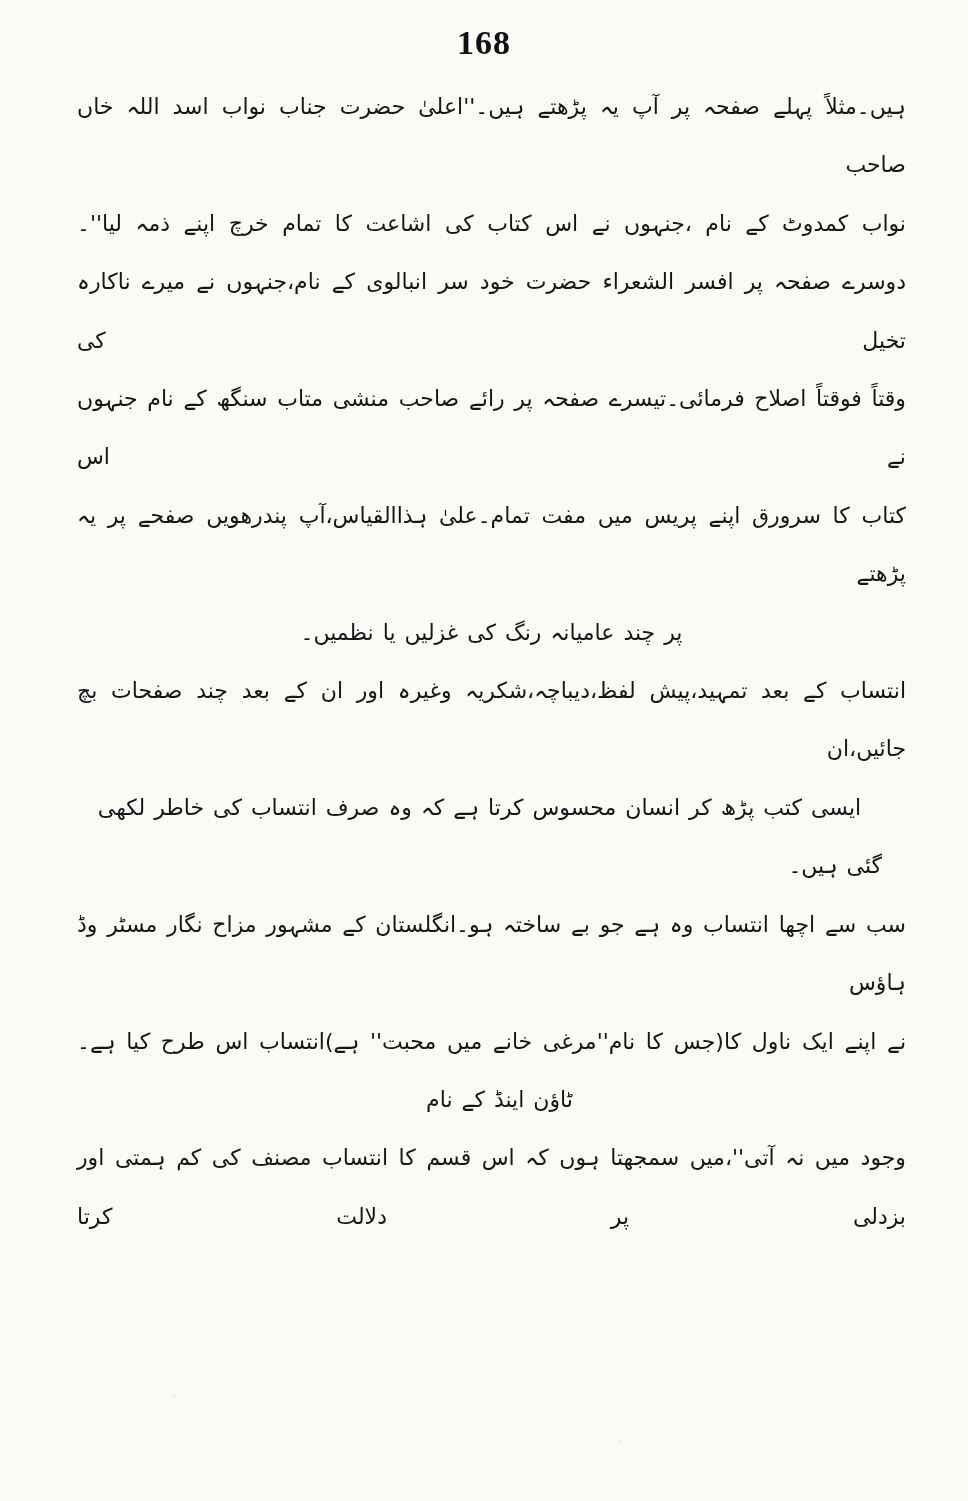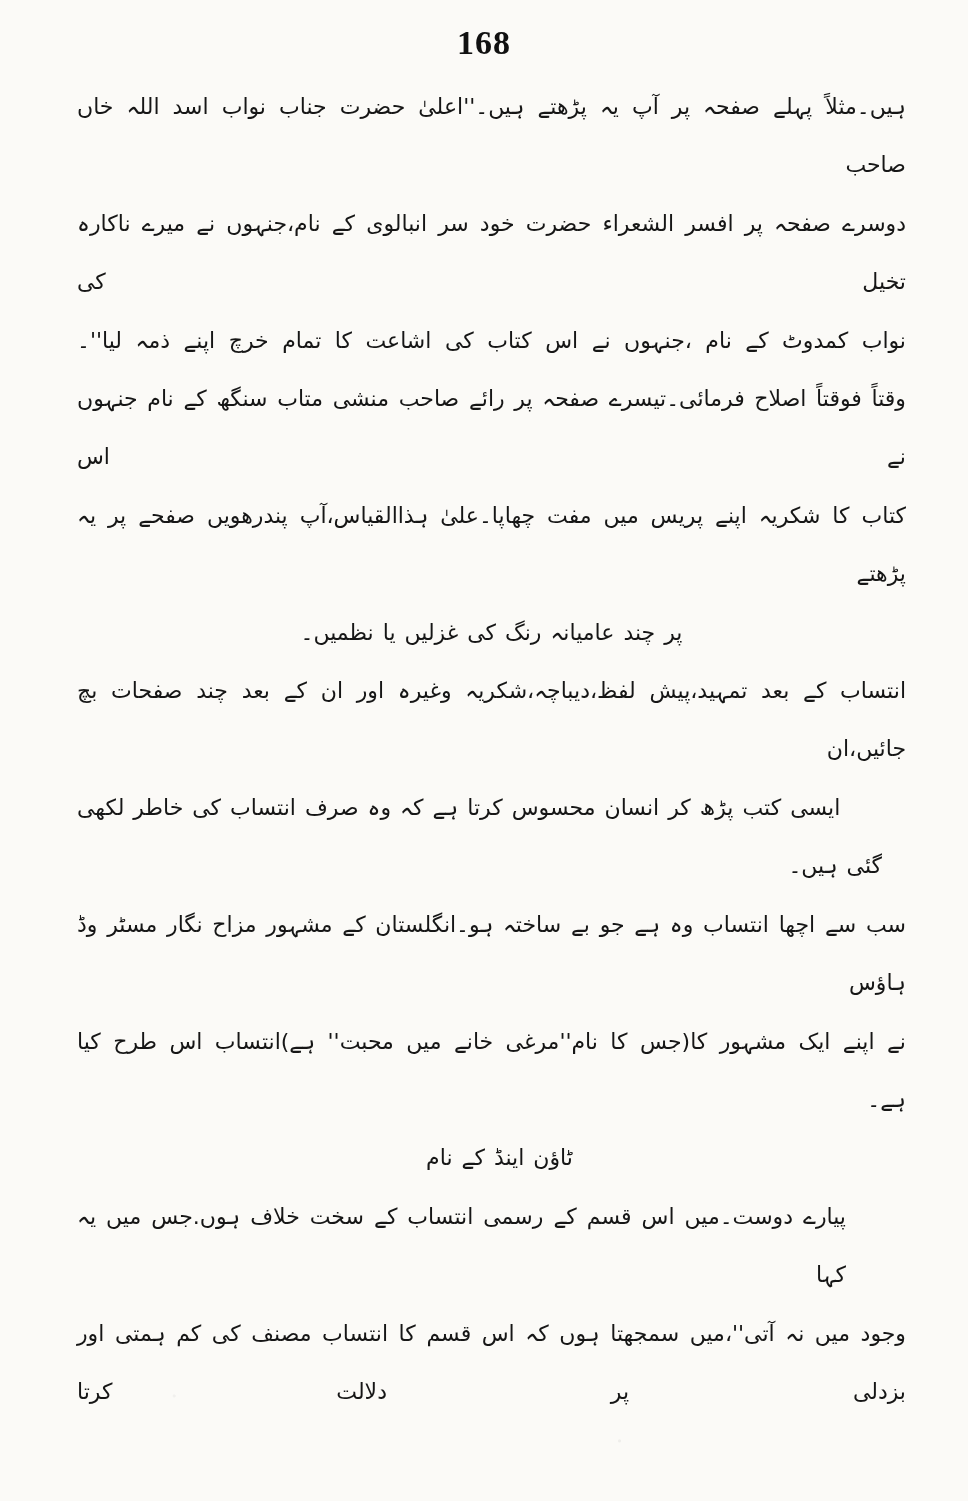--- a/index.html
+++ b/index.html
@@ -41,21 +41,21 @@
     text-align: right;
     color: #161616;
   }
   .line {
     text-align: justify;
     text-align-last: justify;
     word-spacing: 2px;
     margin-left: 15px;
   }
   .line.short {
-    text-align: left;
+    text-align: center;
     text-align-last: right;
   }
   .line.indent-sm { padding-right: 24px; }
   .line.indent-lg { padding-right: 60px; }
   .line.center {
     text-align: center;
     text-align-last: center;
     position: relative;
   }
   .sx24  { left: 8px; }
@@ -64,39 +64,38 @@
 <body>
 
 <div class="page">
 
   <div class="page-number">168</div>
 
   <div class="text-block">
 
     <div>
       <div class="line">ہیں۔مثلاً پہلے صفحہ پر آپ یہ پڑھتے ہیں۔''اعلیٰ حضرت جناب نواب اسد اللہ خاں صاحب</div>
+      <div class="line">نواب کمدوٹ کے نام ،جنہوں نے اس کتاب کی اشاعت کا تمام خرچ اپنے ذمہ لیا''۔</div>
       <div class="line">دوسرے صفحہ پر افسر الشعراء حضرت خود سر انبالوی کے نام،جنہوں نے میرے ناکارہ تخیل کی</div>
-      <div class="line">نواب کمدوٹ کے نام ،جنہوں نے اس کتاب کی اشاعت کا تمام خرچ اپنے ذمہ لیا''۔</div>
       <div class="line">وقتاً فوقتاً اصلاح فرمائی۔تیسرے صفحہ پر رائے صاحب منشی متاب سنگھ کے نام جنہوں نے اس</div>
-      <div class="line">کتاب کا شکریہ اپنے پریس میں مفت چھاپا۔علیٰ ہذاالقیاس،آپ پندرھویں صفحے پر یہ پڑھتے</div>
+      <div class="line">کتاب کا سرورق اپنے پریس میں مفت تمام۔علیٰ ہذاالقیاس،آپ پندرھویں صفحے پر یہ پڑھتے</div>
       <div class="line center">پر چند عامیانہ رنگ کی غزلیں یا نظمیں۔</div>
       <div class="line">انتساب کے بعد تمہید،پیش لفظ،دیباچہ،شکریہ وغیرہ اور ان کے بعد چند صفحات بچ جائیں،ان</div>
     </div>
 
     <div>
       <div class="line short indent-sm">ایسی کتب پڑھ کر انسان محسوس کرتا ہے کہ وہ صرف انتساب کی خاطر لکھی گئی ہیں۔</div>
     </div>
 
     <div>
       <div class="line">سب سے اچھا انتساب وہ ہے جو بے ساختہ ہو۔انگلستان کے مشہور مزاح نگار مسٹر وڈ ہاؤس</div>
-      <div class="line">نے اپنے ایک مشہور کا(جس کا نام''مرغی خانے میں محبت'' ہے)انتساب اس طرح کیا ہے۔</div>
+      <div class="line">نے اپنے ایک ناول کا(جس کا نام''مرغی خانے میں محبت'' ہے)انتساب اس طرح کیا ہے۔</div>
     </div>
 
     <div class="line center sx24">ٹاؤن اینڈ کے نام</div>
 
     <div>
-      <div class="line indent-lg">پیارے دوست۔میں اس قسم کے رسمی انتساب کے سخت خلاف ہوں.جس میں یہ کہا</div>
       <div class="line">وجود میں نہ آتی''،میں سمجھتا ہوں کہ اس قسم کا انتساب مصنف کی کم ہمتی اور بزدلی پر دلالت کرتا</div>
 
     </div>
 
   </div>
 </div>
 
 </body></html>

